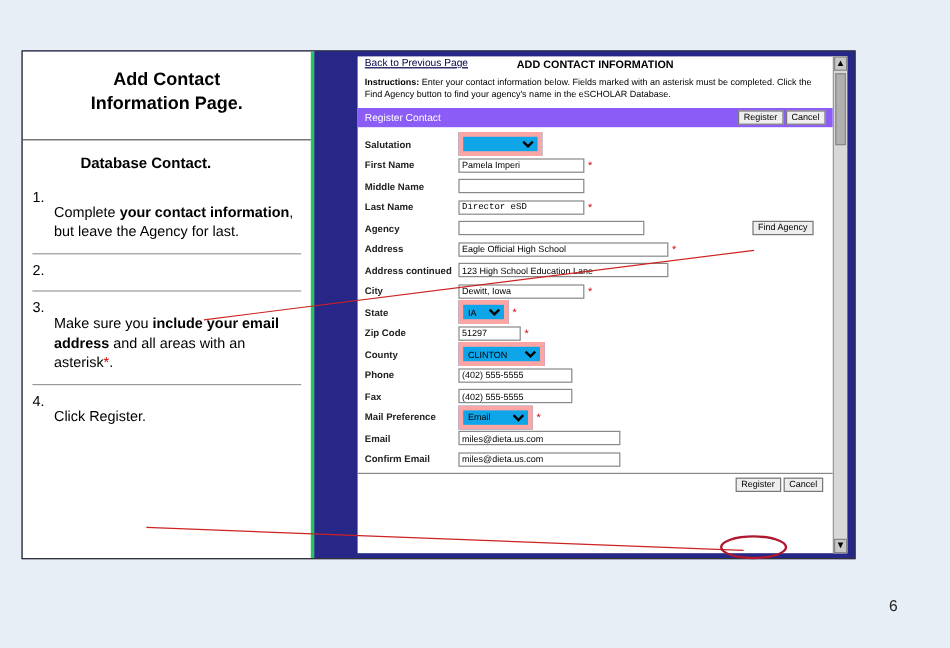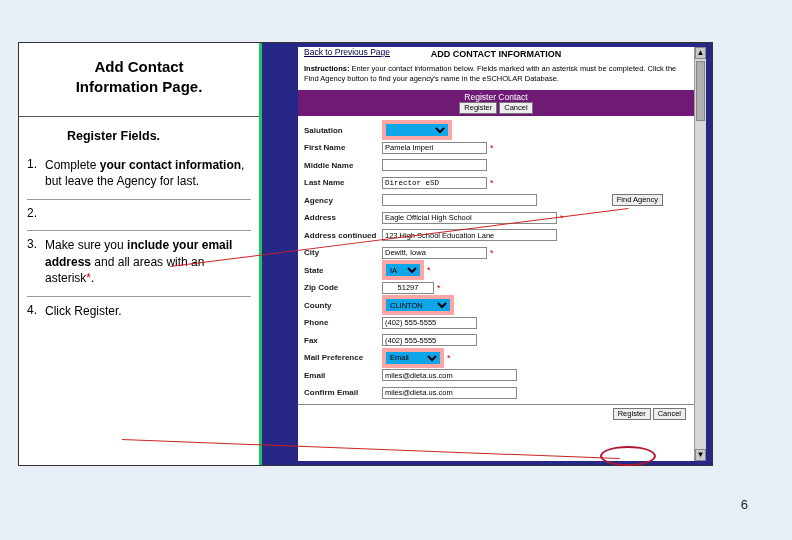--- a/index.html
+++ b/index.html
@@ -6,34 +6,34 @@
   body { width: 792px; height: 540px; background: #e8eef5; font-family: Arial, sans-serif; overflow: hidden; position: relative; }
   .slide { position: absolute; left: 18px; top: 42px; width: 695px; height: 424px; border: 1px solid #333; background: #2a2a8a; display: flex; }
   .leftcol { width: 243px; background: #fff; border-right: 3px solid #22c55e; }
   .titlebox { border-bottom: 1px solid #555; padding: 14px 6px 20px 6px; text-align: center; }
   .titlebox h1 { font-size: 15px; font-weight: bold; line-height: 1.3; }
   .subhead { padding: 12px 0 6px 48px; font-size: 12.5px; font-weight: bold; }
   ol.steps { list-style: none; font-size: 12px; padding: 2px 8px 0 8px; }
   ol.steps li { display: flex; padding: 6px 0 10px 0; border-bottom: 1px solid #999; }
   ol.steps li:last-child { border-bottom: none; }
   ol.steps li .num { width: 18px; flex-shrink: 0; }
-  ol.steps li .txt { flex: 1; line-height: 1.35; }
+  ol.steps li .txt { flex: 1; line-height: 1.35; margin-top: 12px; }
   .ast { color: #c00; }
   .rightcol { flex: 1; background: #272787; position: relative; }
   .appwin { position: absolute; left: 36px; top: 4px; right: 6px; bottom: 4px; background: #fff; }
   .appwin .vscroll { position: absolute; right: 0; top: 0; bottom: 0; width: 12px; background: #d8d8d8; border-left: 1px solid #999; }
   .appwin .vscroll .thumb { position: absolute; top: 14px; left: 1px; right: 1px; height: 60px; background: #b0b0b0; border: 1px solid #888; }
   .appwin .vscroll .arr { position: absolute; left: 0; right: 0; height: 12px; background: #c8c8c8; border: 1px solid #888; text-align: center; font-size: 8px; line-height: 10px; }
   .appcontent { position: absolute; left: 0; right: 12px; top: 0; bottom: 0; overflow: hidden; font-size: 8px; }
   .apphdr { padding: 0 6px 2px 6px; }
   .apphdr .back { color: #004; text-decoration: underline; font-size: 8.5px; display: inline-block; margin-bottom: 4px; }
   .apphdr .ctitle { text-align: center; font-weight: bold; font-size: 9px; margin-top: -12px; margin-bottom: 4px; }
   .apphdr .instr { font-size: 7.5px; line-height: 1.3; padding: 1px 0 4px 0; }
   .apphdr .instr b { font-weight: bold; }
-  .bar { background: #701a75; color: #fff; font-size: 8.5px; padding: 2px 6px; display: flex; justify-content: space-between; align-items: center; flex-direction: column; }
+  .bar { background: #8b5cf6; color: #fff; font-size: 8.5px; padding: 2px 6px; display: flex; justify-content: space-between; align-items: center; }
   .bar .btns { display: flex; gap: 2px; }
   .tinybtn { background: #eee; color: #000; border: 1px solid #777; font-size: 7.5px; padding: 0px 4px; line-height: 10px; height: 12px; cursor: pointer; }
   .form { padding: 6px 0 2px 6px; }
   .row { display: flex; align-items: center; height: 17.5px; }
   .row .lbl { width: 78px; font-size: 8px; font-weight: bold; color: #222; }
   .row input[type=text] { font-size: 7.5px; height: 12px; border: 1px solid #888; padding: 0 2px; background: #fff; }
   .row select { font-size: 7.5px; height: 20px; border: 4px solid #fca5a5; background: #0ea5e9; }
   .row .req { color: #c00; margin-left: 3px; font-size: 9px; }
   .footbar { border-top: 1px solid #888; display: flex; justify-content: flex-end; gap: 2px; padding: 3px 8px; margin-top: 0px; }
   .lineptr { position: absolute; border-top: 1px solid #c22; transform-origin: left center; }
@@ -43,21 +43,21 @@
 </head>
 <body>
 
 <div class="slide">
   <div class="leftcol">
     <div class="titlebox">
       <h1>
         <span>Add Contact</span><br><span>Information Page.</span>
       </h1>
     </div>
-    <div class="subhead">Register Fields.</div>
+    <div class="subhead">Database Contact.</div>
     <ol class="steps">
       <li>
         <span class="num">1.</span>
         <span class="txt"><span>Complete </span><b><span>your contact information</span></b><span>, but leave the Agency for last.</span></span>
       </li>
       <li>
         <span class="num">2.</span>
       </li>
       <li>
         <span class="num">3.</span>
@@ -106,21 +106,21 @@
             </div>
           <div class="row">
               <span class="lbl">Last Name</span>
               <input type="text" style="width: 105px; font-family: Liberation Mono, monospace;" value="Director eSD">
               <span class="req">*</span>
             </div>
           <div class="row">
               <span class="lbl">Agency</span>
               <input type="text" style="width: 155px;" value="">
               <span style="flex:1"></span>
-              <button class="tinybtn" style="margin-right:31px">Find Agency</button>
+              <button class="tinybtn" style="margin-right:16px">Find Agency</button>
             </div>
           <div class="row">
               <span class="lbl">Address</span>
               <input type="text" style="width: 175px;" value="Eagle Official High School">
               <span class="req">*</span>
             </div>
           <div class="row">
               <span class="lbl">Address continued</span>
               <input type="text" style="width: 175px;" value="123 High School Education Lane">
             </div>
@@ -129,21 +129,21 @@
               <input type="text" style="width: 105px;" value="Dewitt, Iowa">
               <span class="req">*</span>
             </div>
           <div class="row">
               <span class="lbl">State</span>
               <select style="width:42px"><option>IA</option></select>
               <span class="req">*</span>
             </div>
           <div class="row">
               <span class="lbl">Zip Code</span>
-              <input type="text" style="width: 52px; text-align: center;" value="51297">
+              <input type="text" style="width: 52px;" value="51297">
               <span class="req">*</span>
             </div>
           <div class="row">
               <span class="lbl">County</span>
               <select style="width:72px"><option>CLINTON</option></select>
             </div>
           <div class="row">
               <span class="lbl">Phone</span>
               <input type="text" style="width: 95px;" value="(402) 555-5555">
             </div>

